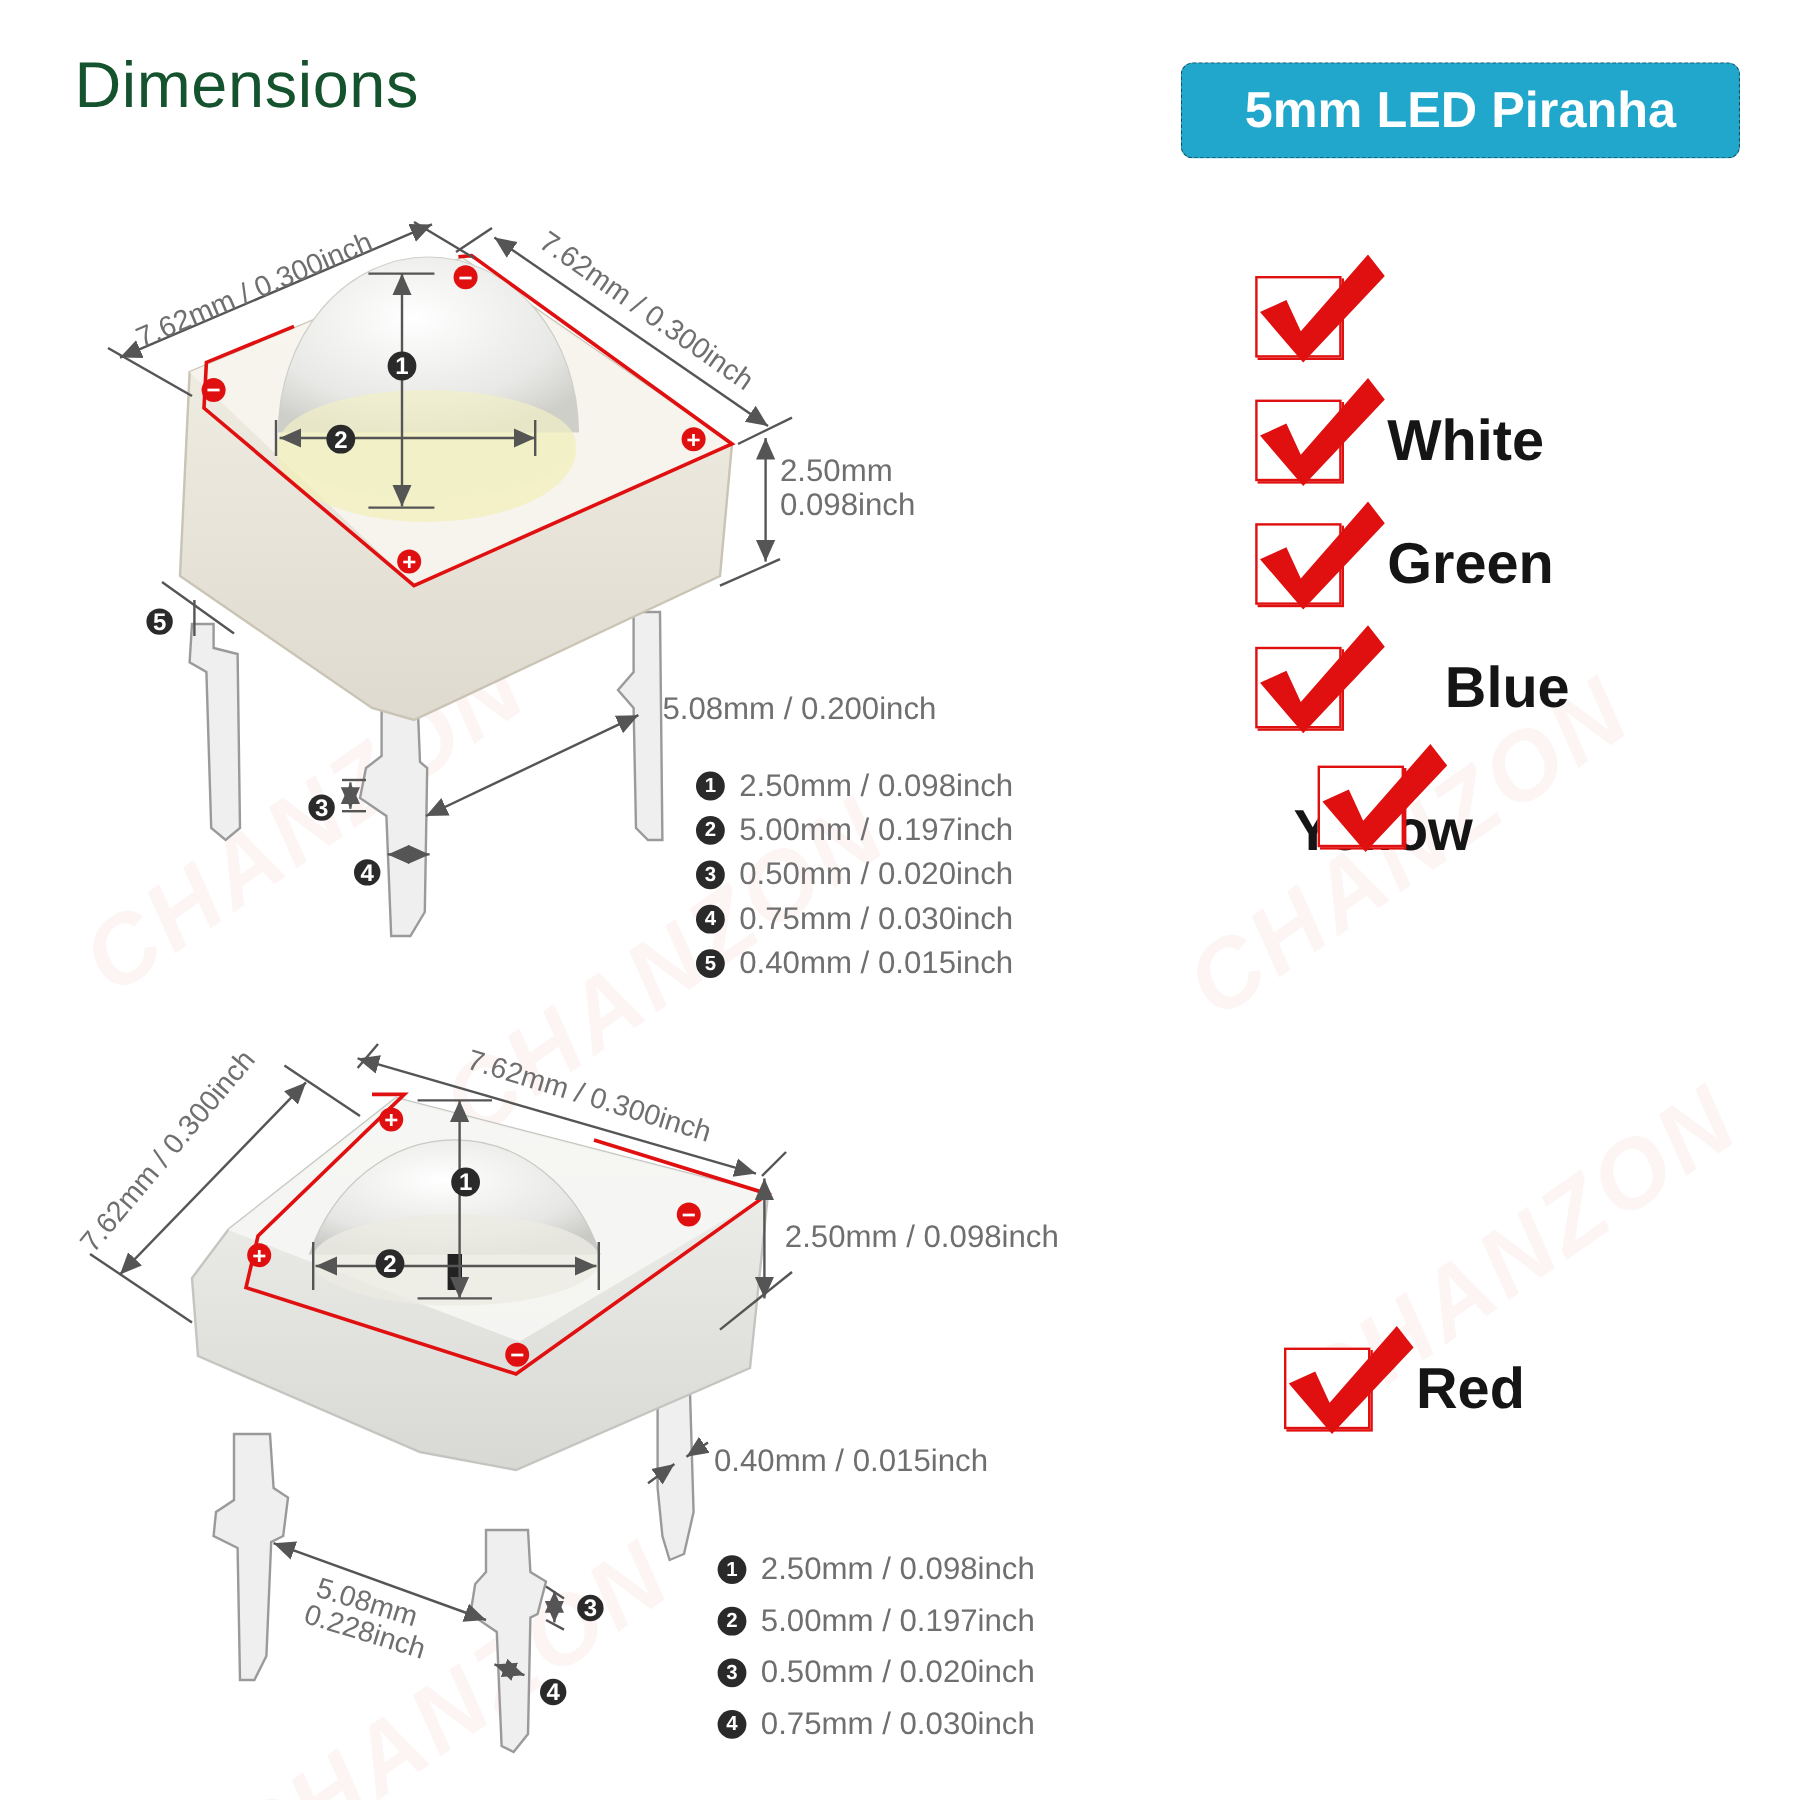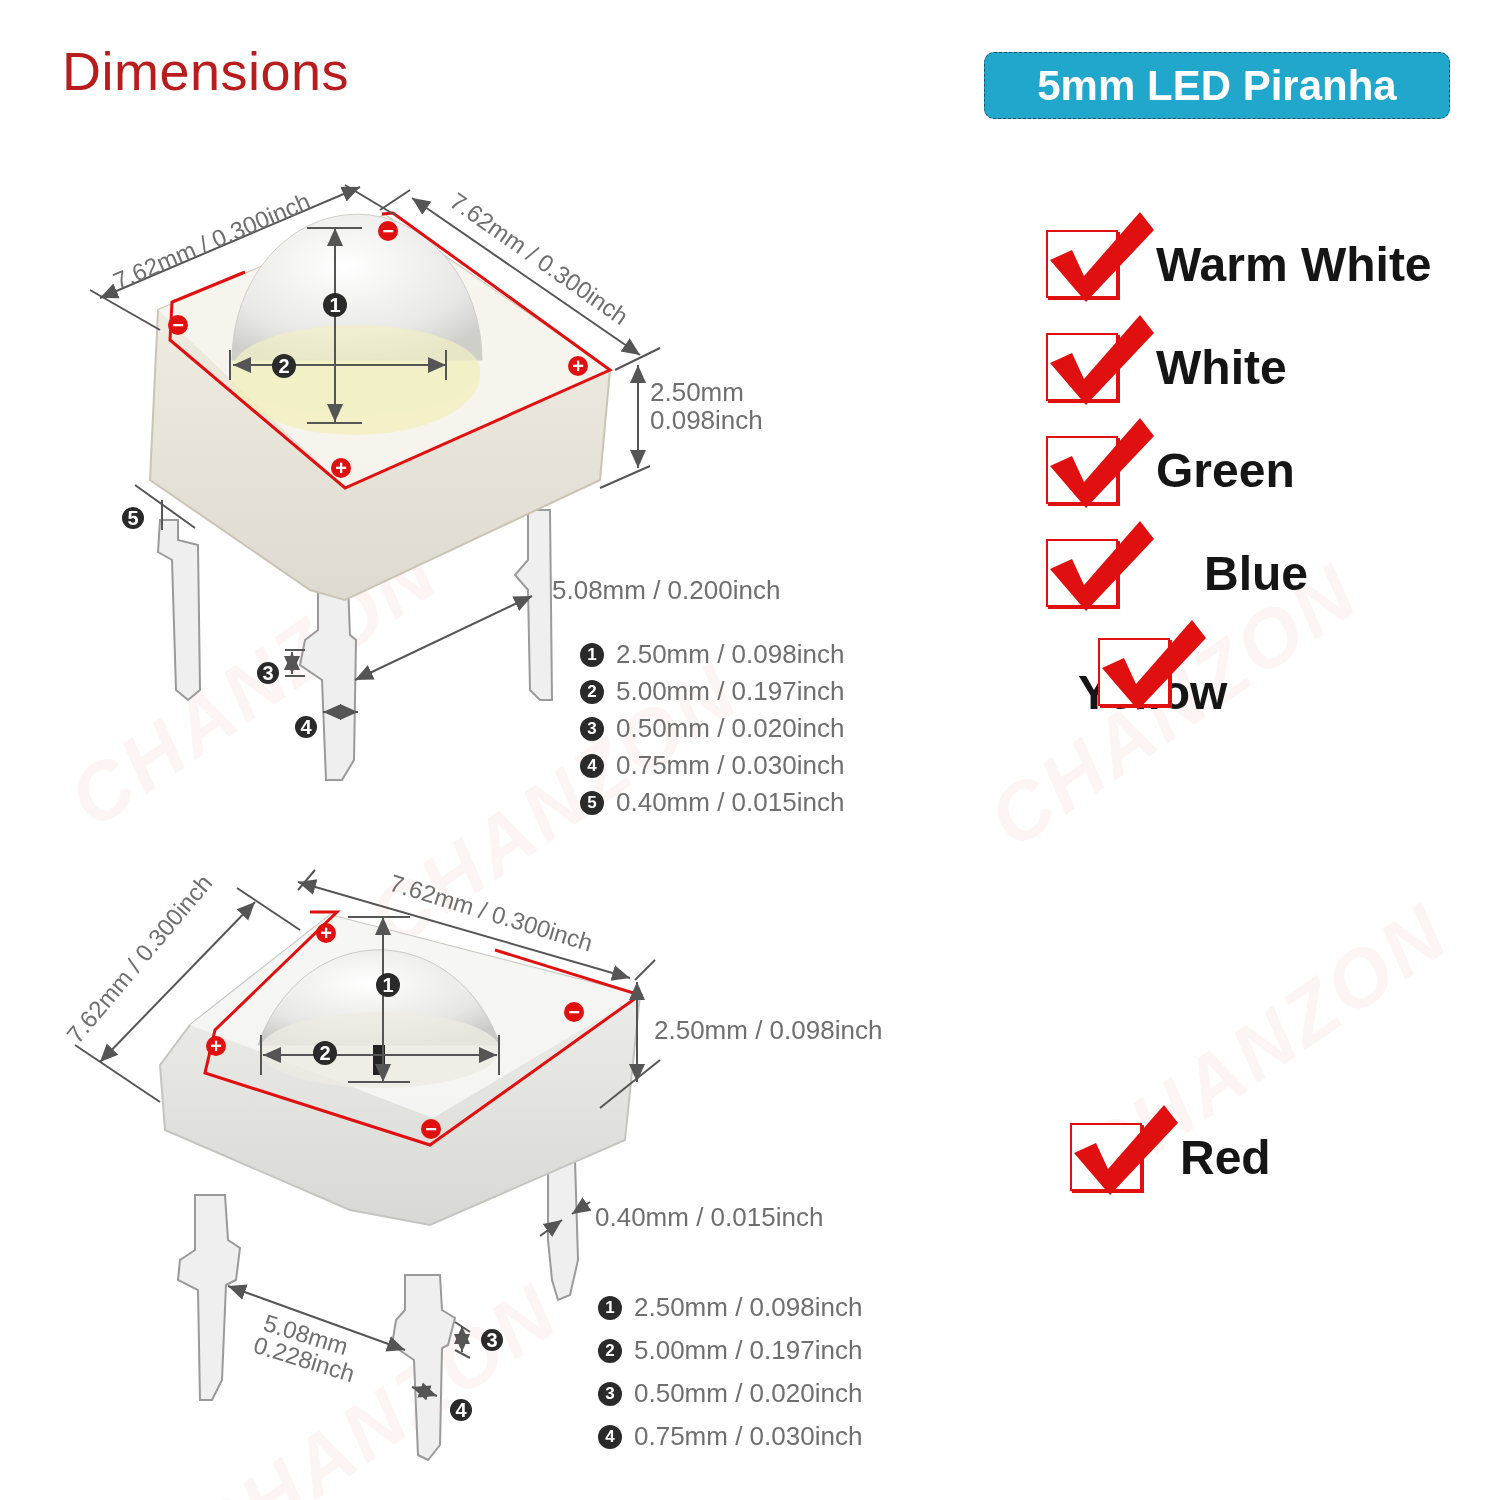--- a/index.html
+++ b/index.html
@@ -1,19 +1,19 @@
 <!DOCTYPE html>
 <html><head>
 <meta charset="utf-8">
 <style>
   html, body { margin:0; padding:0; background:#ffffff; }
   body { width:1500px; height:1500px; position:relative; overflow:hidden; font-family:"Liberation Sans", sans-serif; }
   .abs { position:absolute; }
-  .title { left:62px; top:40px; font-size:54px; color:#b91c1c; font-weight:normal; letter-spacing:0.5px; }
-  .badge { left:984px; top:52px; width:466px; height:67px; background:#22a7cc; border:1px dashed #1a4f60; border-radius:10px; box-sizing:border-box; color:#fff; font-weight:bold; font-size:42px; display:flex; align-items:center; justify-content:center; }
+  .title { left:62px; top:40px; font-size:54px; color:#14532d; font-weight:normal; letter-spacing:0.5px; }
+  .badge { left:984px; top:52px; width:466px; height:80px; background:#22a7cc; border:1px dashed #1a4f60; border-radius:10px; box-sizing:border-box; color:#fff; font-weight:bold; font-size:42px; display:flex; align-items:center; justify-content:center; }
   .color-item { position:absolute; left:1046px; height:90px; display:flex; align-items:center; }
   .cbox { position:relative; width:78px; height:76px; }
   .cbox .sq { position:absolute; left:0; top:8px; width:72px; height:68px; border:2px solid #e01010; box-sizing:border-box; background:#fff; box-shadow:2px 2px 0 #e01010; }
   .cbox svg { position:absolute; left:0; top:-10px; }
   .clabel { font-weight:bold; font-size:48px; color:#151515; margin-left:32px; margin-top:8px; }
   .dim { color:#6f6f6f; font-size:26px; white-space:nowrap; }
   .legend { position:absolute; font-size:26px; color:#6f6f6f; }
   .legend .row { display:flex; align-items:center; height:37px; }
   .num { display:inline-flex; width:24px; height:24px; border-radius:50%; background:#2a2a2a; color:#fff; font-size:17px; font-weight:bold; align-items:center; justify-content:center; margin-right:12px; }
   .watermark { position:absolute; color:rgba(230,120,120,0.08); font-size:80px; font-weight:bold; font-style:italic; transform:rotate(-35deg); letter-spacing:4px; }
@@ -32,21 +32,20 @@
 <div class="abs badge">5mm LED Piranha</div>
 
 <div>
   <div class="color-item" style="top:215px;">
     <div class="cbox">
       <div class="sq"></div>
       <svg width="110" height="100" viewBox="0 0 110 100">
           <polygon points="4,48 26,38 38,64 94,0 108,18 40,90" fill="#e01010"></polygon>
         </svg>
     </div>
-    <span class="clabel">Warm White</span>
   </div>
   <div class="color-item" style="top:318px;">
     <div class="cbox">
       <div class="sq"></div>
       <svg width="110" height="100" viewBox="0 0 110 100">
           <polygon points="4,48 26,38 38,64 94,0 108,18 40,90" fill="#e01010"></polygon>
         </svg>
     </div>
     <span class="clabel">White</span>
   </div>

